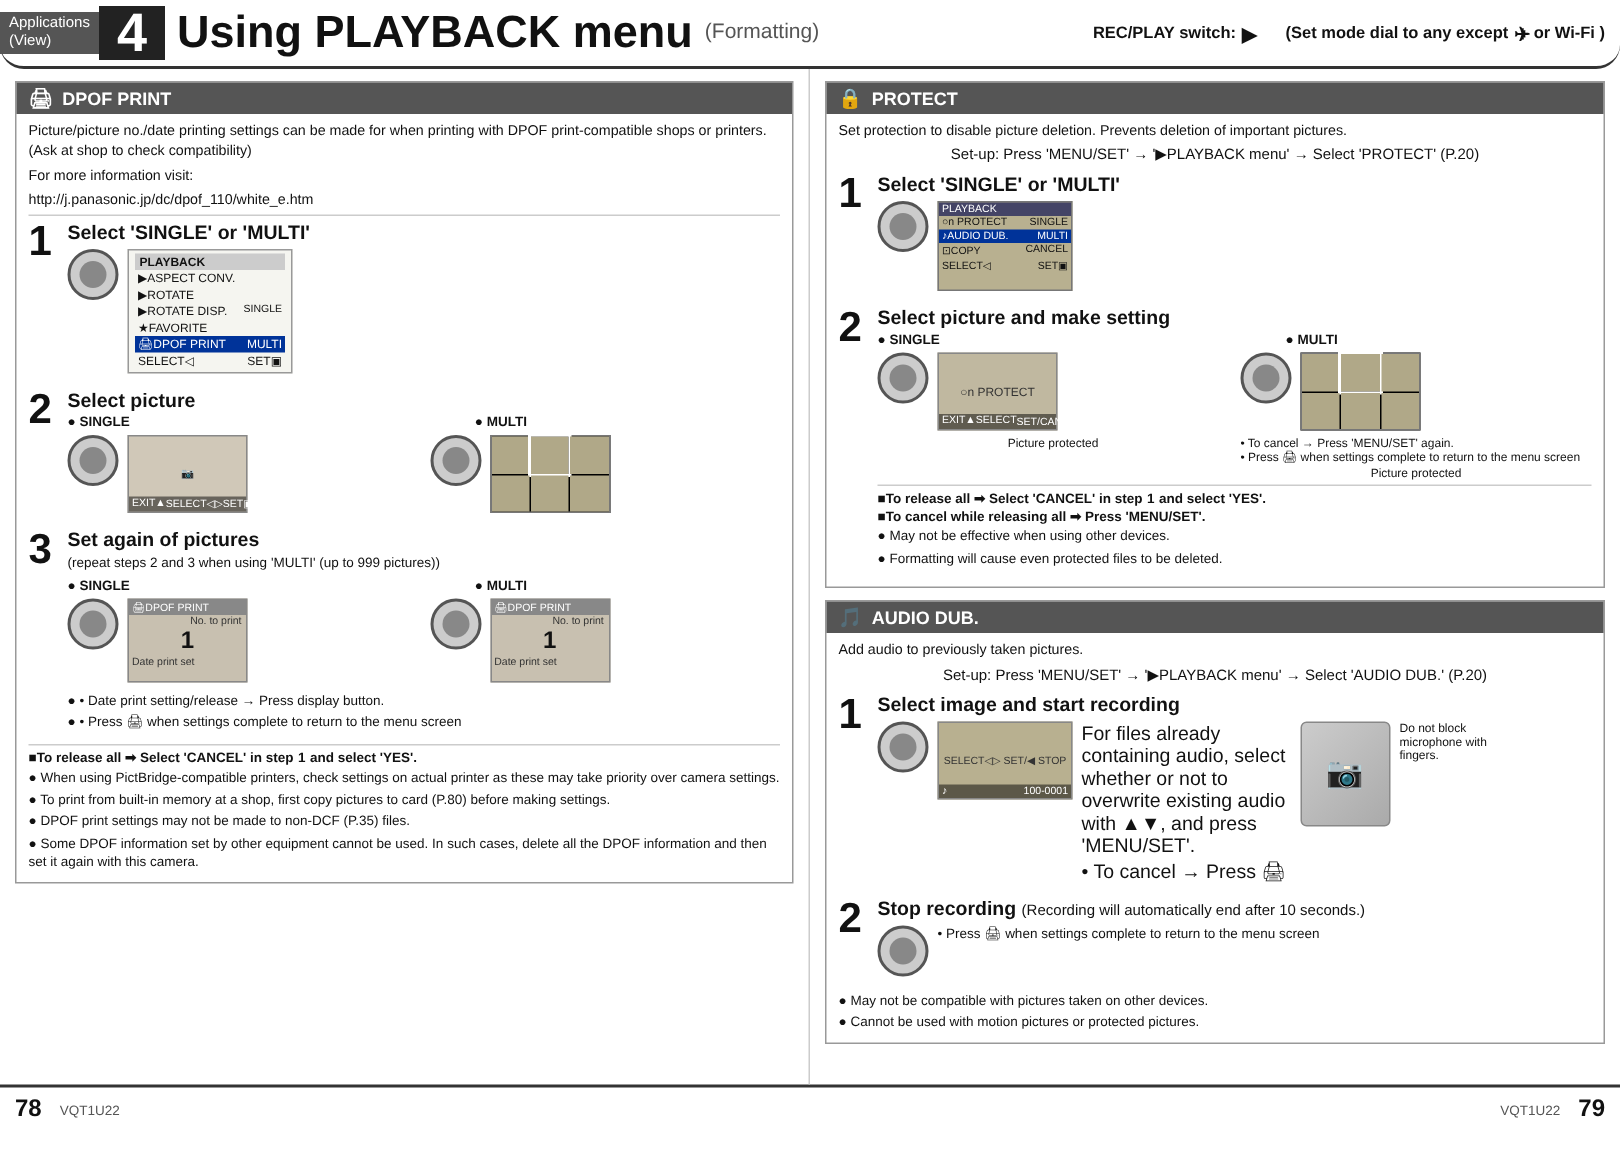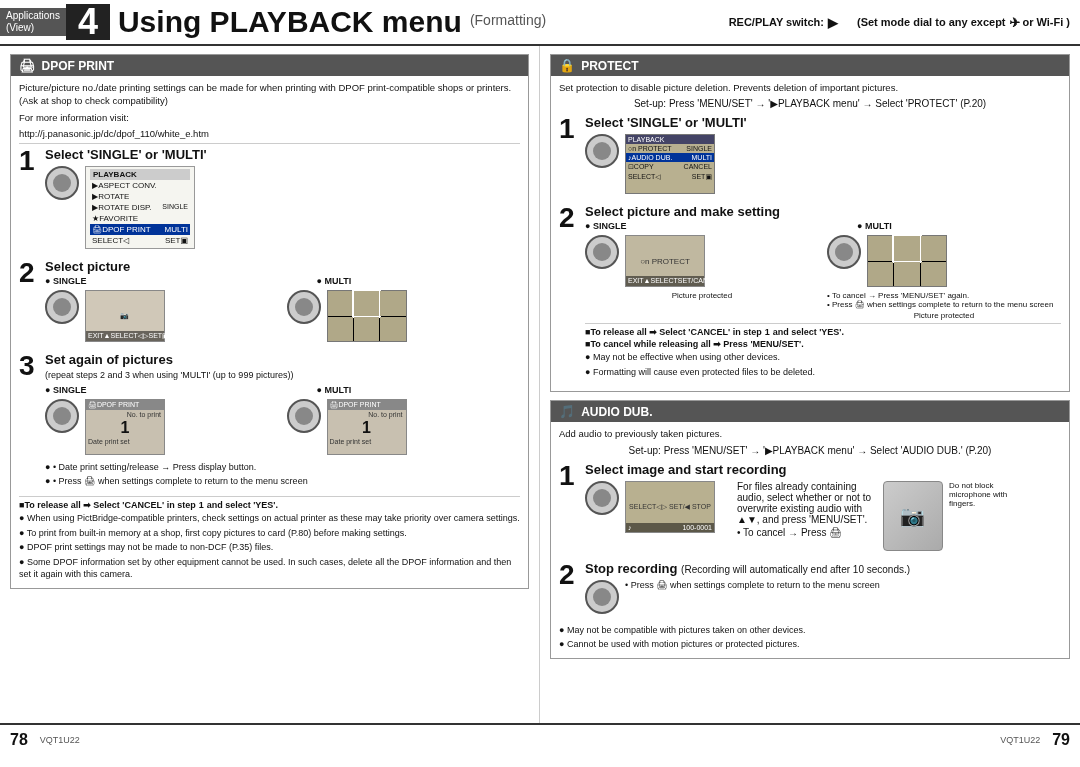--- a/index.html
+++ b/index.html
@@ -13,20 +13,21 @@
       color: #111;
     }
 
     
     .header {
       display: flex;
       align-items: stretch;
       border-bottom: 2px solid #333;
       padding: 4px 10px 4px 0;
       background: #fff;
+      border-radius: 16px;
     }
     .header-left {
       display: flex;
       align-items: center;
       gap: 0;
     }
     .header-badge {
       background: #555;
       color: #fff;
       font-size: 11px;
@@ -661,21 +662,21 @@
               <div class="small-dial">
                 <div class="dial-inner"></div>
               </div>
               <div class="thumb-sim" style="width:90px;background:#b8b090;">
                 <div style="font-size:7px;color:#333;">SELECT◁▷ SET/◀ STOP</div>
                 <div class="thumb-sim-overlay">
                   <span>♪</span>
                     <span>100-0001</span>
                 </div>
               </div>
-              <div style="font-size:10px;max-width:140px;margin-left:16px;">
+              <div style="font-size:13px;max-width:140px;margin-left:0;">
                 <div>For files already containing audio, select whether or not to overwrite existing audio with ▲▼, and press 'MENU/SET'.</div>
                 <div style="margin-top:2px;">• To cancel → Press 🖨</div>
               </div>
               <div class="cam-image-sim">📷</div>
               <div style="font-size:8px;max-width:70px;">Do not block microphone with fingers.</div>
             </div>
           </div>
         </div>
 
         <div class="step">

